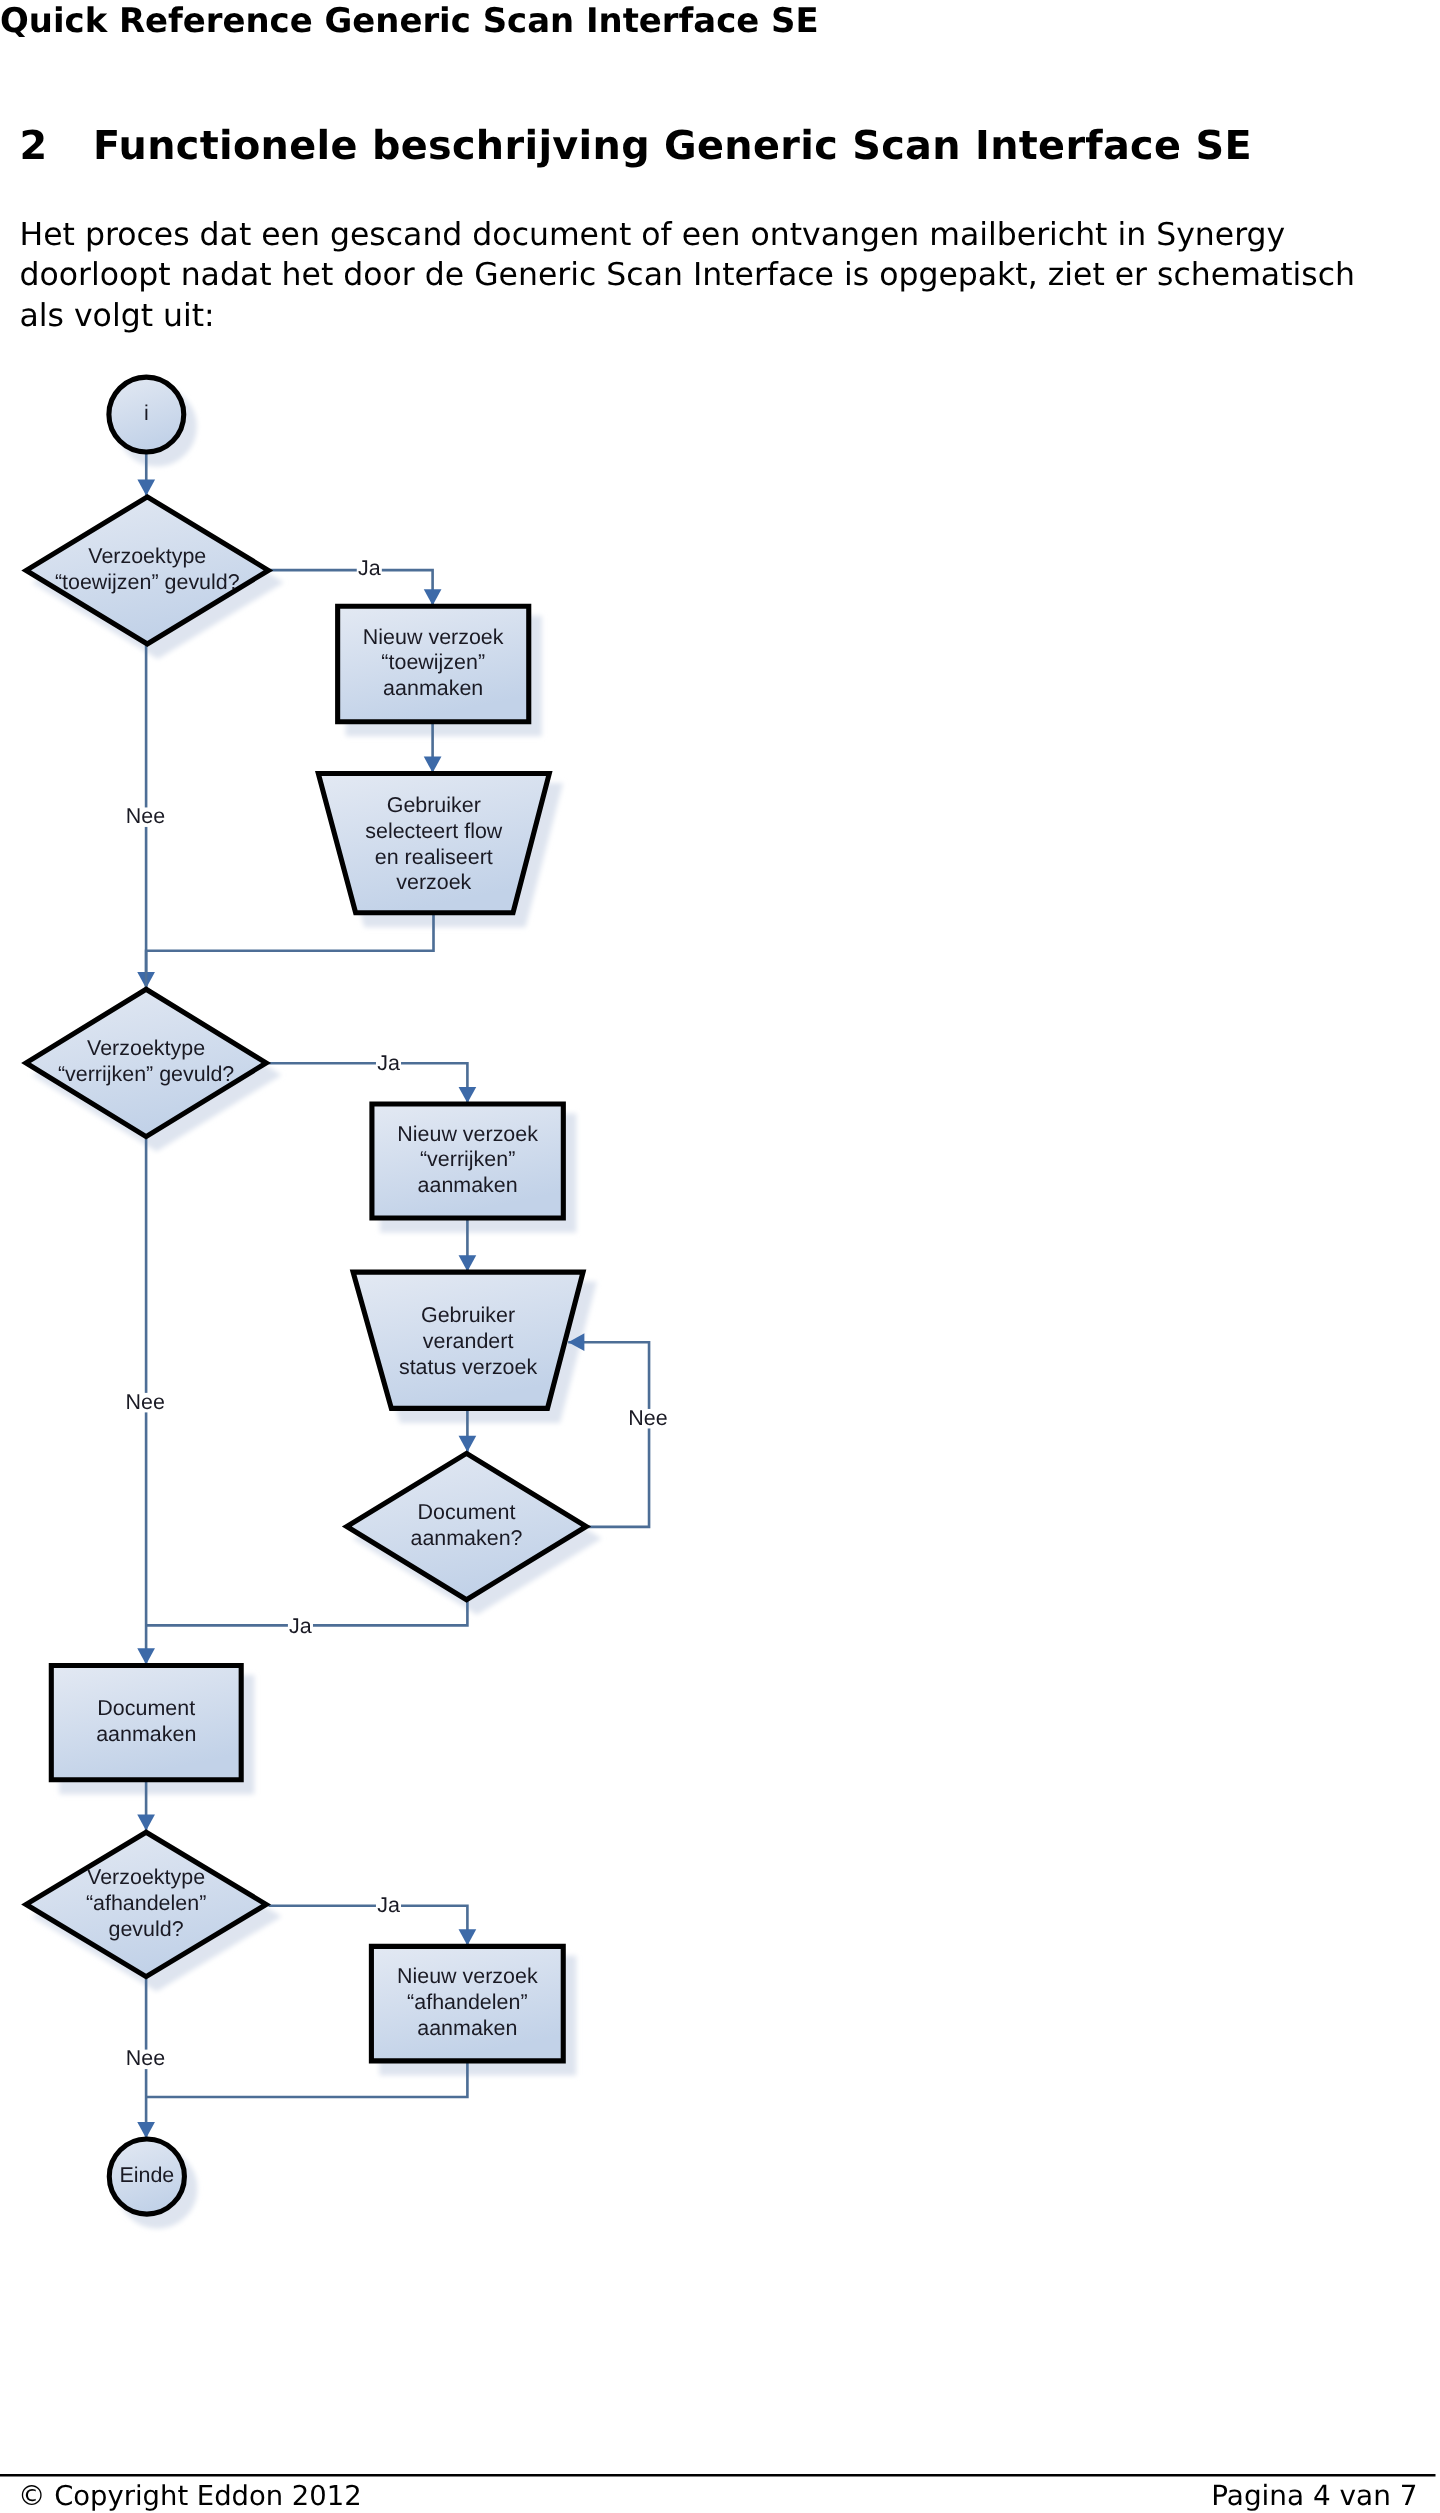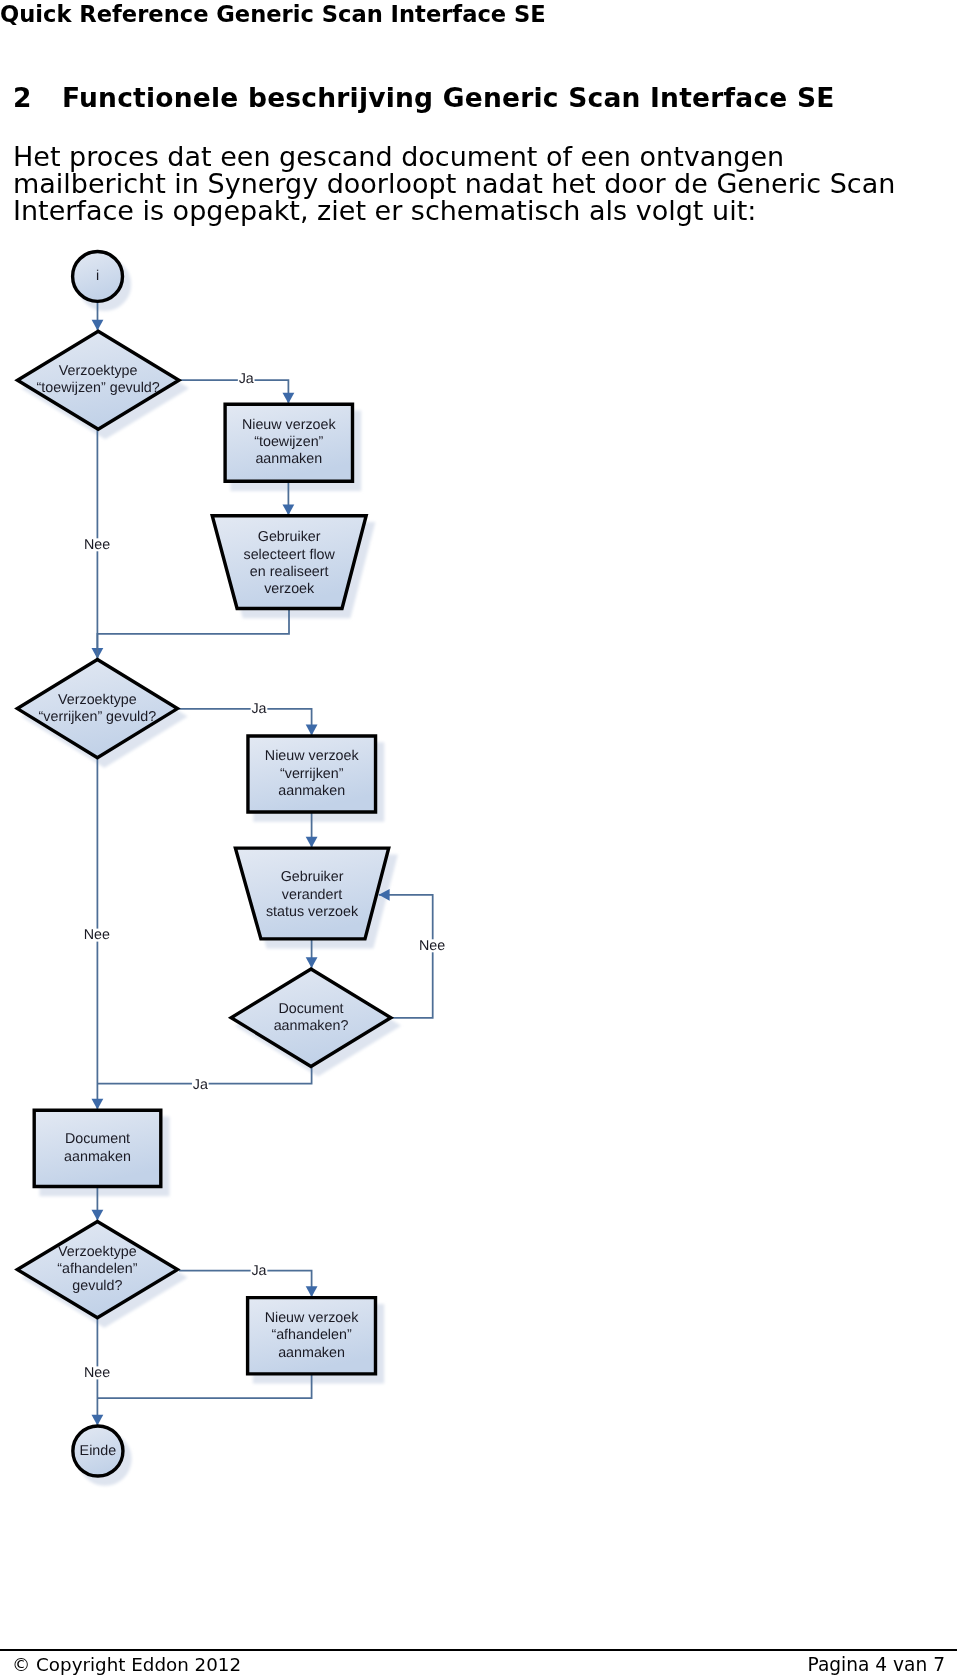--- a/index.html
+++ b/index.html
@@ -2,21 +2,21 @@
 <html><head>
 <meta charset="utf-8">
 <title>Quick Reference Generic Scan Interface SE</title>
 <style>
   html,body{margin:0;padding:0;background:#ffffff;}
   body{width:960px;height:1675px;position:relative;font-family:"DejaVu Sans",sans-serif;color:#000;overflow:hidden;-webkit-font-smoothing:antialiased;}
   .page{position:absolute;left:0;top:0;width:960px;height:1675px;transform:translateZ(0);}
   #hdr{position:absolute;left:0;top:1px;width:960px;text-align:left;font-weight:bold;font-size:22.6px;}
   #sec-num{position:absolute;left:13px;top:82px;font-weight:bold;font-size:26.5px;}
   #sec-title{position:absolute;left:62px;top:82px;font-weight:bold;font-size:26.5px;letter-spacing:0.22px;text-align:center;}
-  #para{position:absolute;left:13px;top:143px;width:901px;font-size:27px;line-height:27.2px;}
+  #para{position:absolute;left:13px;top:143px;width:901px;font-size:21px;line-height:27.2px;}
   #footline{position:absolute;left:0;top:1649px;width:957px;height:0;border-top:2px solid #000;}
   #foot-left{position:absolute;left:12px;top:1654px;font-size:18.3px;}
   #foot-right{position:absolute;right:15px;top:1654px;font-size:18.6px;}
   #flowsvg{position:absolute;left:0;top:0;width:960px;height:1675px;transform:translateZ(0);}
   #flowsvg text{font-family:"Liberation Sans",sans-serif;font-size:14.3px;fill:#1a1a24;-webkit-font-smoothing:antialiased;text-rendering:geometricPrecision;}
 </style>
 </head>
 <body>
 
 <div class="page">

